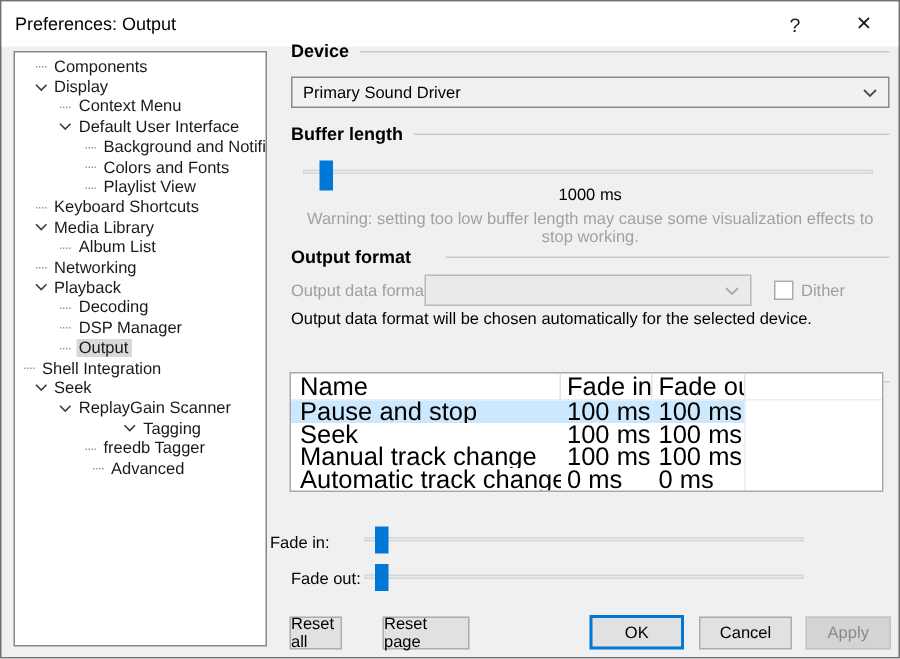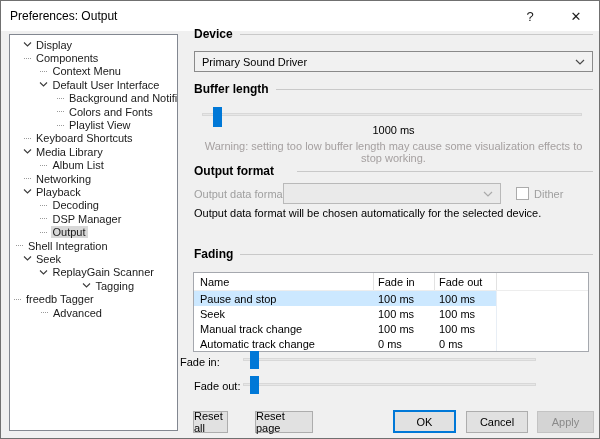--- a/index.html
+++ b/index.html
@@ -36,21 +36,21 @@
   .track { position:absolute; height:3px; background:#e7e7e7; border:1px solid #d8d8d8; }
   .thumb { position:absolute; width:9px; background:var(--accent,#0078d7); }
   
   .lbl { position:absolute; font-size:11px; color:#000; white-space:nowrap; }
   .lbl.gray { color:#9f9f9f; }
   .centered { position:absolute; left:193px; width:399px; text-align:center; font-size:11px; }
   .warn { color:#a5a0a0; }
   
   .checkbox { position:absolute; width:13px; height:13px; background:#fff; border:1px solid #ababab; }
   
-  .ftable { position:absolute; left:192px; top:271px; width:396px; height:80px; background:#fff; border:1px solid #a5a8ae; font-size:11px; overflow:hidden; }
+  .ftable { position:absolute; left:192px; top:247px; width:396px; height:80px; background:#fff; border:1px solid #a5a8ae; font-size:17px; overflow:hidden; }
   .t-head { display:flex; height:18px; align-items:center; border-bottom:1px solid #ededed; }
   .t-cell { height:100%; display:flex; align-items:center; overflow:hidden; white-space:nowrap; }
   .c-name { width:180px; padding-left:6px; }
   .c-in   { width:61px; padding-left:4px; }
   .c-out  { width:62px; padding-left:4px; }
   .c-fill { flex:1; }
   .t-head .c-name, .t-head .c-in, .t-head .c-out { border-right:1px solid #e2e2e2; }
   .t-row { display:flex; height:15px; align-items:center; }
   .t-row .c-out { border-right:1px solid #e8eef5; }
   .t-row.sel .c-name, .t-row.sel .c-in, .t-row.sel .c-out { background:var(--row-sel,#cce8ff); }
@@ -66,32 +66,32 @@
 
   <div class="titlebar">
     <div class="title">Preferences: Output</div>
     <div class="cap-btn">?</div>
     <div class="cap-btn">✕</div>
   </div>
 
   <div class="tree">
       <div class="tree-row" style="padding-left: 10px;">
         <span class="tree-icon">
+          <span class="stub"></span>
+        </span>
+        <span class="tree-label">Components</span>
+      </div>
+      <div class="tree-row" style="padding-left: 10px;">
+        <span class="tree-icon">
           <svg width="9" height="5" viewBox="0 0 9 5">
             <path d="M1 0.5 L4.5 4 L8 0.5" fill="none" stroke="#3c3c3c" stroke-width="1.1"></path>
           </svg>
         </span>
         <span class="tree-label">Display</span>
       </div>
-      <div class="tree-row" style="padding-left: 10px;">
-        <span class="tree-icon">
-          <span class="stub"></span>
-        </span>
-        <span class="tree-label">Components</span>
-      </div>
       <div class="tree-row" style="padding-left: 26.5px;">
         <span class="tree-icon">
           <span class="stub"></span>
         </span>
         <span class="tree-label">Context Menu</span>
       </div>
       <div class="tree-row" style="padding-left: 26.5px;">
         <span class="tree-icon">
           <svg width="9" height="5" viewBox="0 0 9 5">
             <path d="M1 0.5 L4.5 4 L8 0.5" fill="none" stroke="#3c3c3c" stroke-width="1.1"></path>
@@ -192,27 +192,27 @@
         <span class="tree-label">ReplayGain Scanner</span>
       </div>
       <div class="tree-row" style="padding-left: 26.5px; margin-left: 43px;">
         <span class="tree-icon">
           <svg width="9" height="5" viewBox="0 0 9 5">
             <path d="M1 0.5 L4.5 4 L8 0.5" fill="none" stroke="#3c3c3c" stroke-width="1.1"></path>
           </svg>
         </span>
         <span class="tree-label">Tagging</span>
       </div>
-      <div class="tree-row" style="">
+      <div class="tree-row" style="padding-left: 43px;">
         <span class="tree-icon">
           <span class="stub"></span>
         </span>
         <span class="tree-label">freedb Tagger</span>
       </div>
-      <div class="tree-row" style="padding-left: 27px;">
+      <div class="tree-row" style="padding-left: 10px; margin-left: 38px;">
         <span class="tree-icon">
           <span class="stub"></span>
         </span>
         <span class="tree-label">Advanced</span>
       </div>
     </div>
 
   <div class="sec" style="top:26px;">
     <b>Device</b>
     <span class="line"></span>

